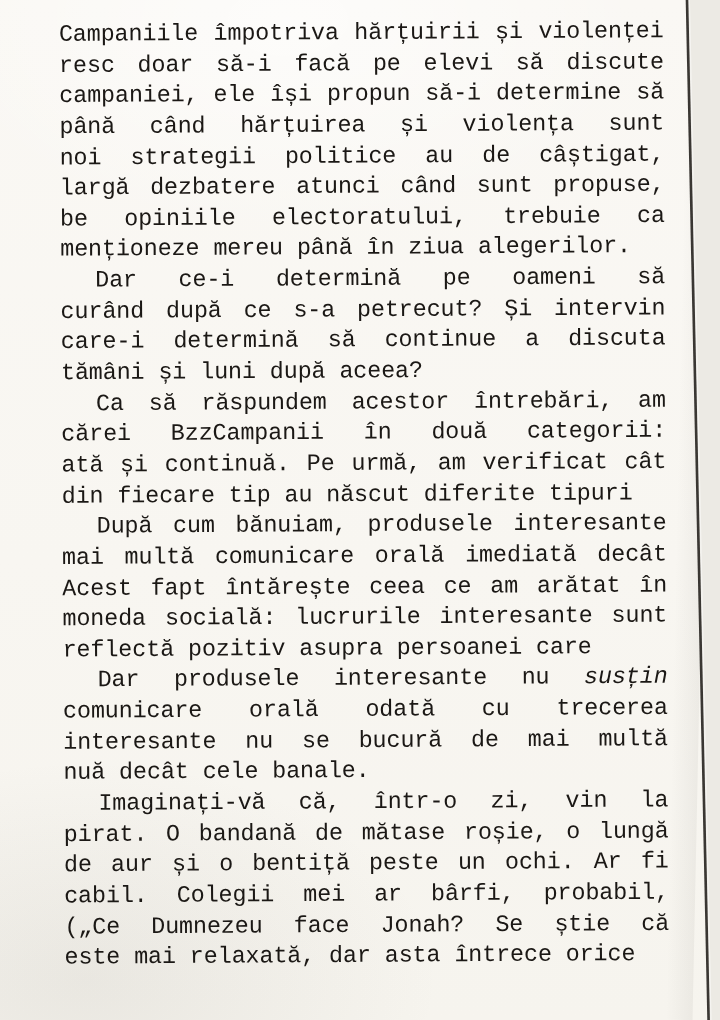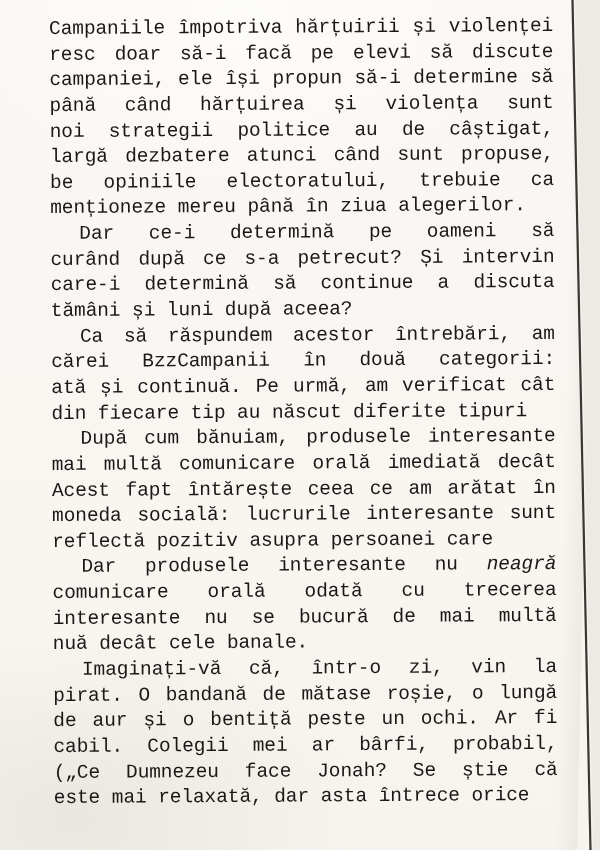--- a/index.html
+++ b/index.html
@@ -103,21 +103,21 @@
         <div class="line last"><span>din fiecare tip au născut diferite tipuri de produse.</span></div>
       </div>
       <div class="para">
         <div class="line just indent"><span>După cum bănuiam, produsele interesante au avut parte de</span></div>
         <div class="line just"><span>mai multă comunicare orală imediată decât produsele terne.</span></div>
         <div class="line just"><span>Acest fapt întărește ceea ce am arătat în capitolul despre</span></div>
         <div class="line just"><span>moneda socială: lucrurile interesante sunt antrenante și se</span></div>
         <div class="line last"><span>reflectă pozitiv asupra persoanei care discută despre ele.</span></div>
       </div>
       <div class="para">
-        <div class="line just indent"><span>Dar produsele interesante nu </span><i>neagră</i><span> niveluri ridicate de</span></div>
+        <div class="line just indent"><span>Dar produsele interesante nu </span><i>susțin</i><span> niveluri ridicate de</span></div>
         <div class="line just"><span>comunicare orală odată cu trecerea timpului. Produsele</span></div>
         <div class="line just"><span>interesante nu se bucură de mai multă comunicare orală conti-</span></div>
         <div class="line last"><span>nuă decât cele banale.</span></div>
       </div>
       <div class="para">
         <div class="line just indent"><span>Imaginați-vă că, într-o zi, vin la facultate îmbrăcat ca un</span></div>
         <div class="line just"><span>pirat. O bandană de mătase roșie, o lungă jiletcă neagră, cercei</span></div>
         <div class="line just"><span>de aur și o bentiță peste un ochi. Ar fi ceva fabulos de remar-</span></div>
         <div class="line just"><span>cabil. Colegii mei ar bârfi, probabil, despre asta toată ziua.</span></div>
         <div class="line just"><span>(„Ce Dumnezeu face Jonah? Se știe că Vinerea Ținutei Lejere</span></div>

